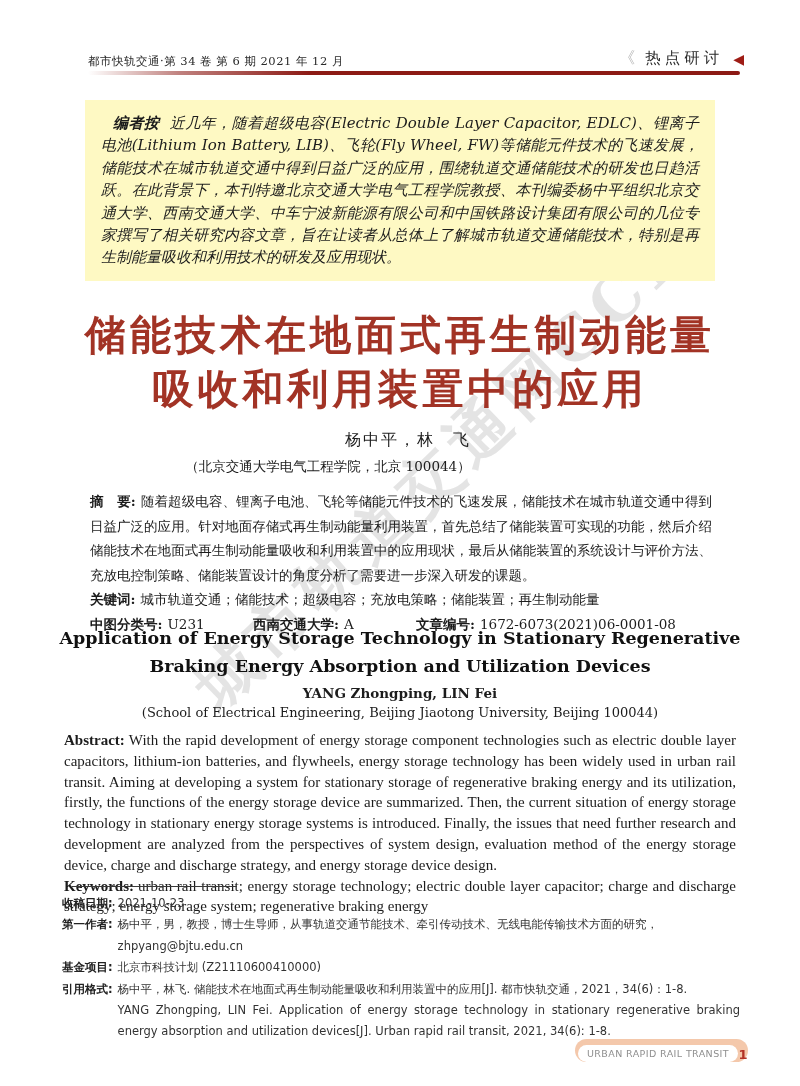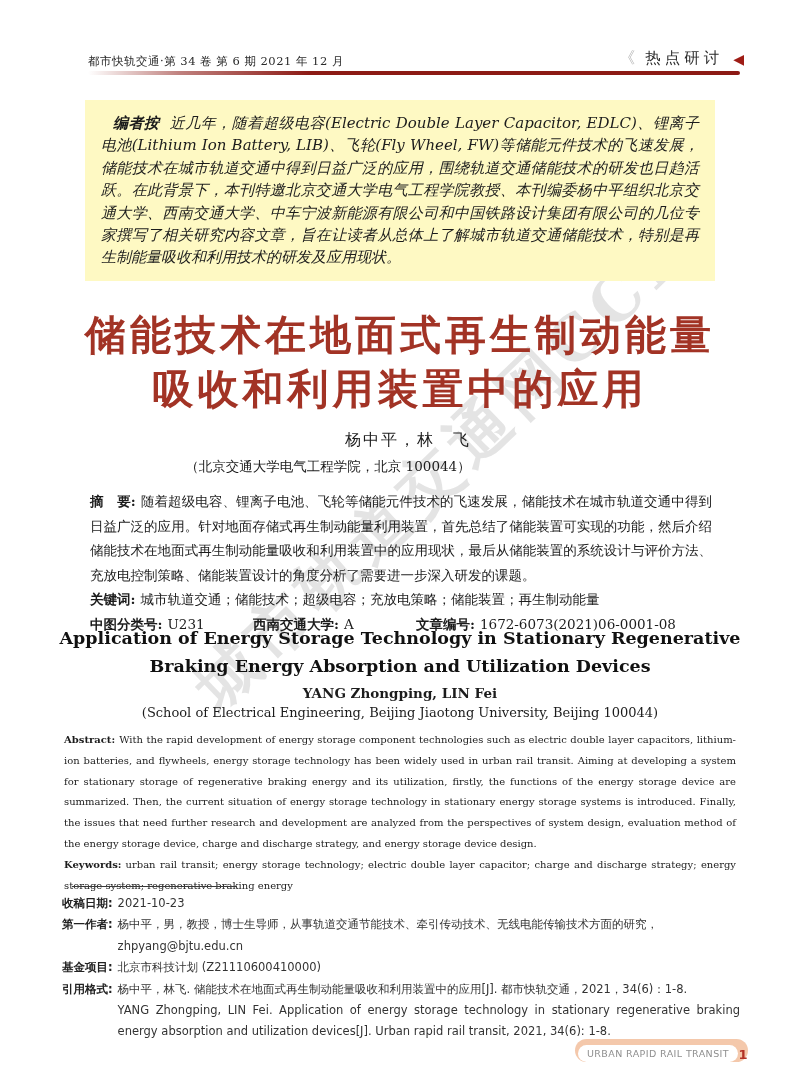--- a/index.html
+++ b/index.html
@@ -44,21 +44,21 @@
   .just { text-align:justify; }
   .cn-block b { margin-right:5px; }
   .seg1 { margin-right:44px; }
   .seg2 { margin-right:58px; }
   
   .title-en { position:absolute; top:624px; left:0; width:800px; text-align:center; z-index:1;
     font-weight:bold; font-size:17.5px; line-height:28px; color:#111; }
   .authors-en { position:absolute; top:685px; left:0; width:800px; text-align:center; font-weight:bold; font-size:13.5px; z-index:1; }
   .affil-en { position:absolute; top:705px; left:0; width:800px; text-align:center; font-size:13px; z-index:1; }
   
-  .en-block { position:absolute; top:730px; left:64px; width:672px; font-size:10px; line-height:20.8px; z-index:1; }
+  .en-block { position:absolute; top:730px; left:64px; width:672px; font-size:15px; line-height:20.8px; z-index:1;font-family:Liberation Serif, serif; }
   .en-block p { margin:0; }
   .en-block b { margin-right:4px; }
   
   .foot-rule { position:absolute; top:886px; left:72px; width:165px; border-top:1.5px solid #3a3a3a; z-index:1; }
   .footnotes { position:absolute; top:893px; left:62px; width:678px; z-index:1;
     font-family:"DejaVu Sans","Liberation Sans",sans-serif; font-size:11.5px; line-height:21.4px; color:#333; }
   .fn-row { display:flex; }
   .fn-label { flex:none; font-weight:bold; color:#222; margin-right:5px; }
   .cite-body { flex:1; }
   .cite-en { text-align:justify; }

